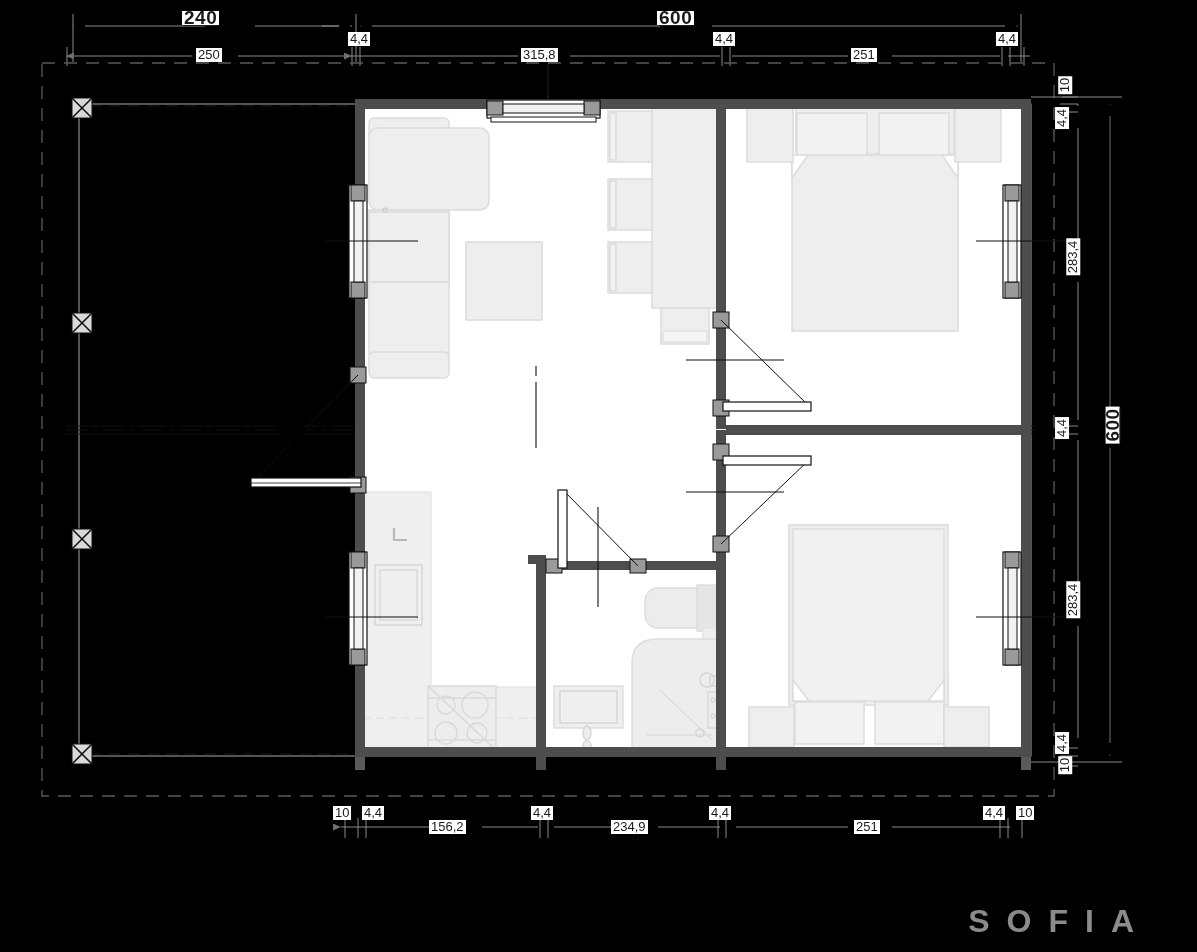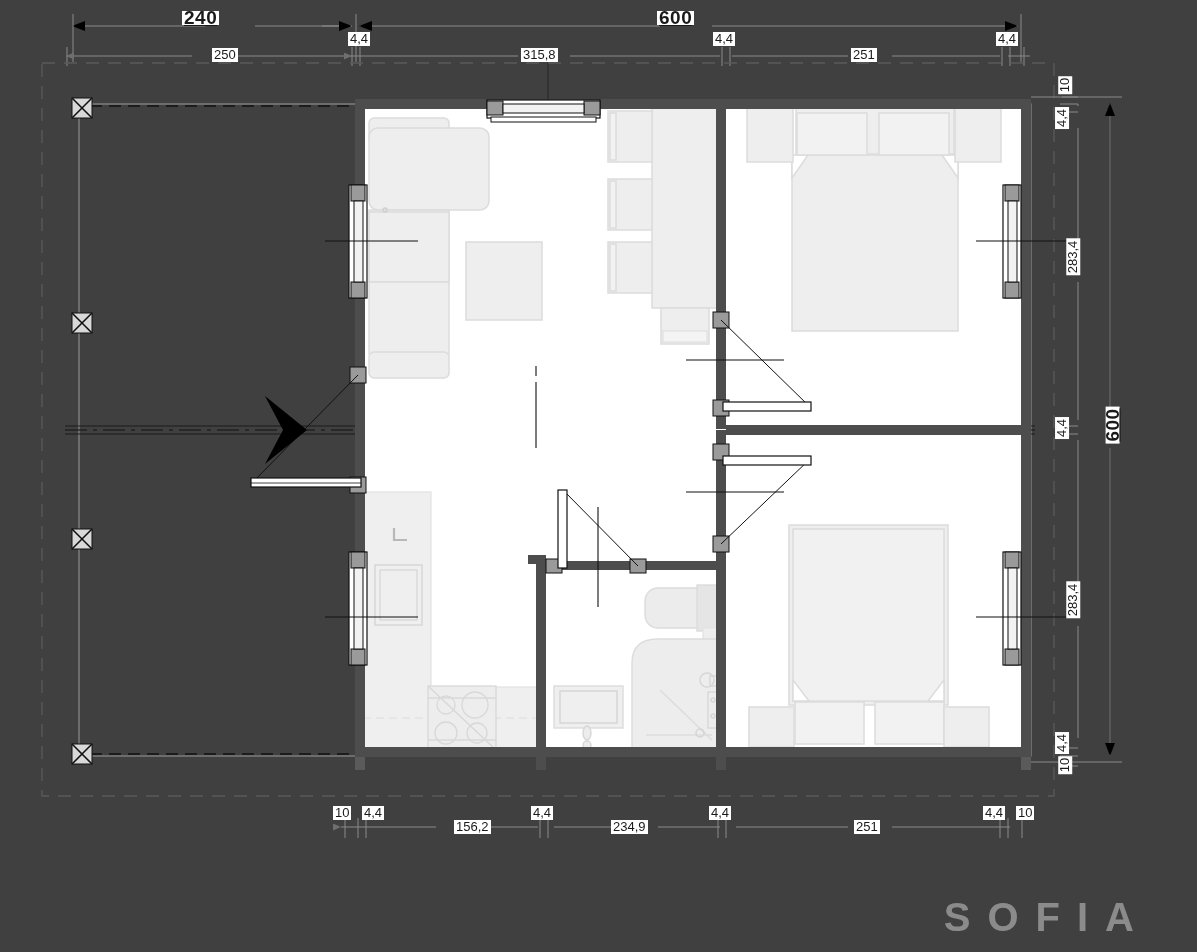--- a/index.html
+++ b/index.html
@@ -7,21 +7,21 @@
     padding: 0;
     background: #ffffff;
   }
   body {
     font-family: "Liberation Sans", sans-serif;
   }
   #page {
     position: relative;
     width: 1197px;
     height: 952px;
-    background: #404040;
+    background: #000000;
     overflow: hidden;
   }
   #plan-svg {
     position: absolute;
     left: 0;
     top: 0;
   }
   .dim-label {
     position: absolute;
     font-family: "Liberation Sans", sans-serif;
@@ -39,21 +39,21 @@
     letter-spacing: 0.5px;
   }
   .dim-label.rot {
     transform: rotate(-90deg);
   }
   #brand {
     position: absolute;
     right: 46px;
     bottom: 12px;
     font-family: "Liberation Sans", sans-serif;
-    font-size: 40px;
+    font-size: 32px;
     font-weight: bold;
     letter-spacing: 17px;
     color: #8b8b8b;
     user-select: none;
   }
 </style>
 </head>
 <body>
 
 <div id="page">
@@ -397,37 +397,37 @@
     </g>
 
   </svg>
 
   <div class="dim-label major" style="left:182px; top:11px;">240</div>
   <div class="dim-label" style="left:348px; top:32px;">4,4</div>
   <div class="dim-label major" style="left:657px; top:11px;">600</div>
   <div class="dim-label" style="left:713px; top:32px;">4,4</div>
   <div class="dim-label" style="left:996px; top:32px;">4,4</div>
 
-  <div class="dim-label" style="left:212px; top:48px;text-align:right;">250</div>
+  <div class="dim-label" style="left:196px; top:48px;text-align:right;">250</div>
   <div class="dim-label" style="left:521px; top:48px;text-align:right;">315,8</div>
   <div class="dim-label" style="left:851px; top:48px;">251</div>
 
   <div class="dim-label rot" style="left:1056px; top:78px;">10</div>
   <div class="dim-label rot" style="left:1051px; top:111px;">4,4</div>
   <div class="dim-label rot" style="left:1055px; top:250px;">283,4</div>
   <div class="dim-label rot" style="left:1051px; top:421px;">4,4</div>
   <div class="dim-label rot" style="left:1055px; top:593px;">283,4</div>
   <div class="dim-label rot" style="left:1051px; top:736px;">4,4</div>
   <div class="dim-label rot" style="left:1056px; top:758px;">10</div>
 
   <div class="dim-label major rot" style="left:1094px; top:418px;">600</div>
 
   <div class="dim-label" style="left:333px; top:806px;">10</div>
   <div class="dim-label" style="left:362px; top:806px;">4,4</div>
-  <div class="dim-label" style="left:454px; top:820px;">156,2</div>
+  <div class="dim-label" style="left:429px; top:820px;">156,2</div>
   <div class="dim-label" style="left:531px; top:806px;">4,4</div>
   <div class="dim-label" style="left:611px; top:820px;">234,9</div>
   <div class="dim-label" style="left:709px; top:806px;">4,4</div>
   <div class="dim-label" style="left:854px; top:820px;">251</div>
   <div class="dim-label" style="left:983px; top:806px;">4,4</div>
   <div class="dim-label" style="left:1016px; top:806px;">10</div>
 
   <div id="brand">SOFIA</div>
 
 </div>

